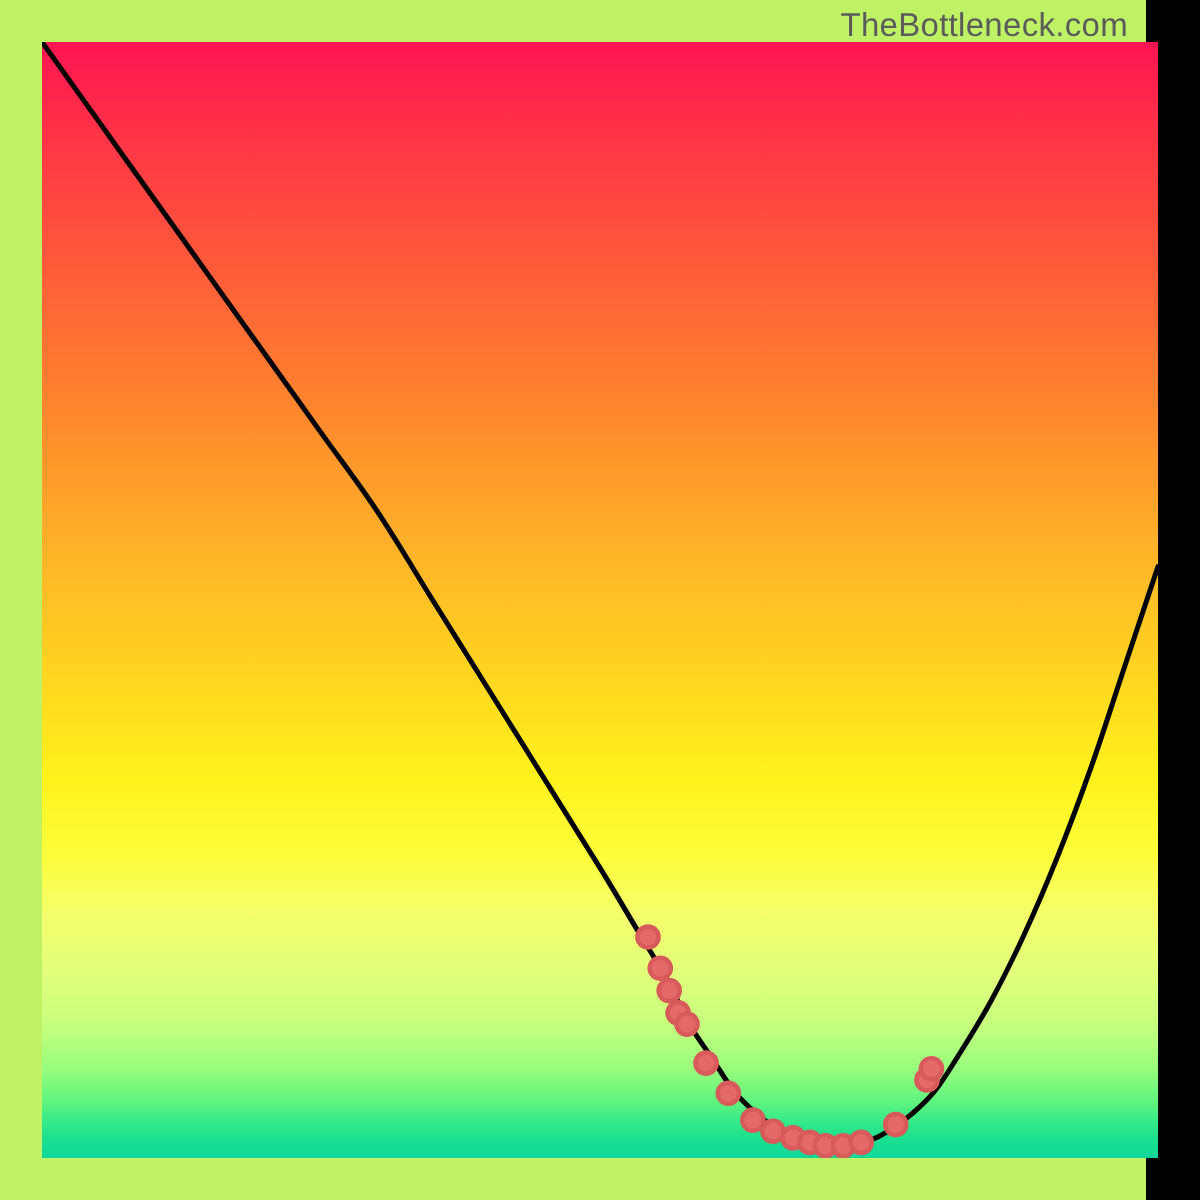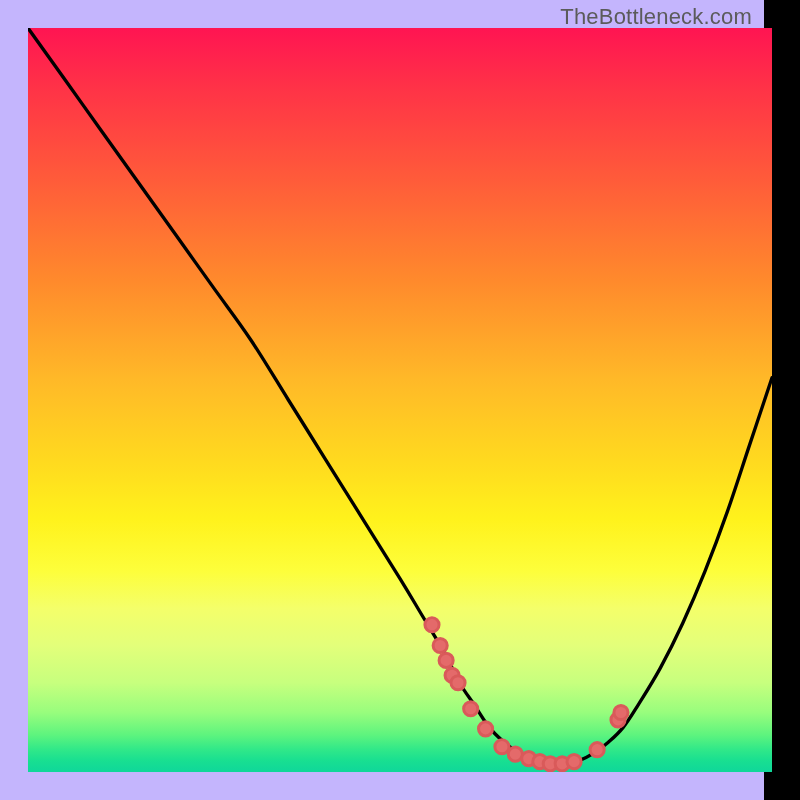--- a/index.html
+++ b/index.html
@@ -8,21 +8,21 @@
     width: 800px;
     height: 800px;
     background: #000;
     overflow: hidden;
     font-family: Arial, Helvetica, sans-serif;
   }
   .frame {
     position: relative;
     width: 764px;
     height: 800px;
-    background: #c4b5fd;
+    background: #bef264;
     text-decoration: underline;
   }
   .watermark {
     position: absolute;
     top: 4px;
     right: 12px;
     color: #5b5b5b;
     font-size: 22px;
     font-weight: 500;
     letter-spacing: 0.2px;

